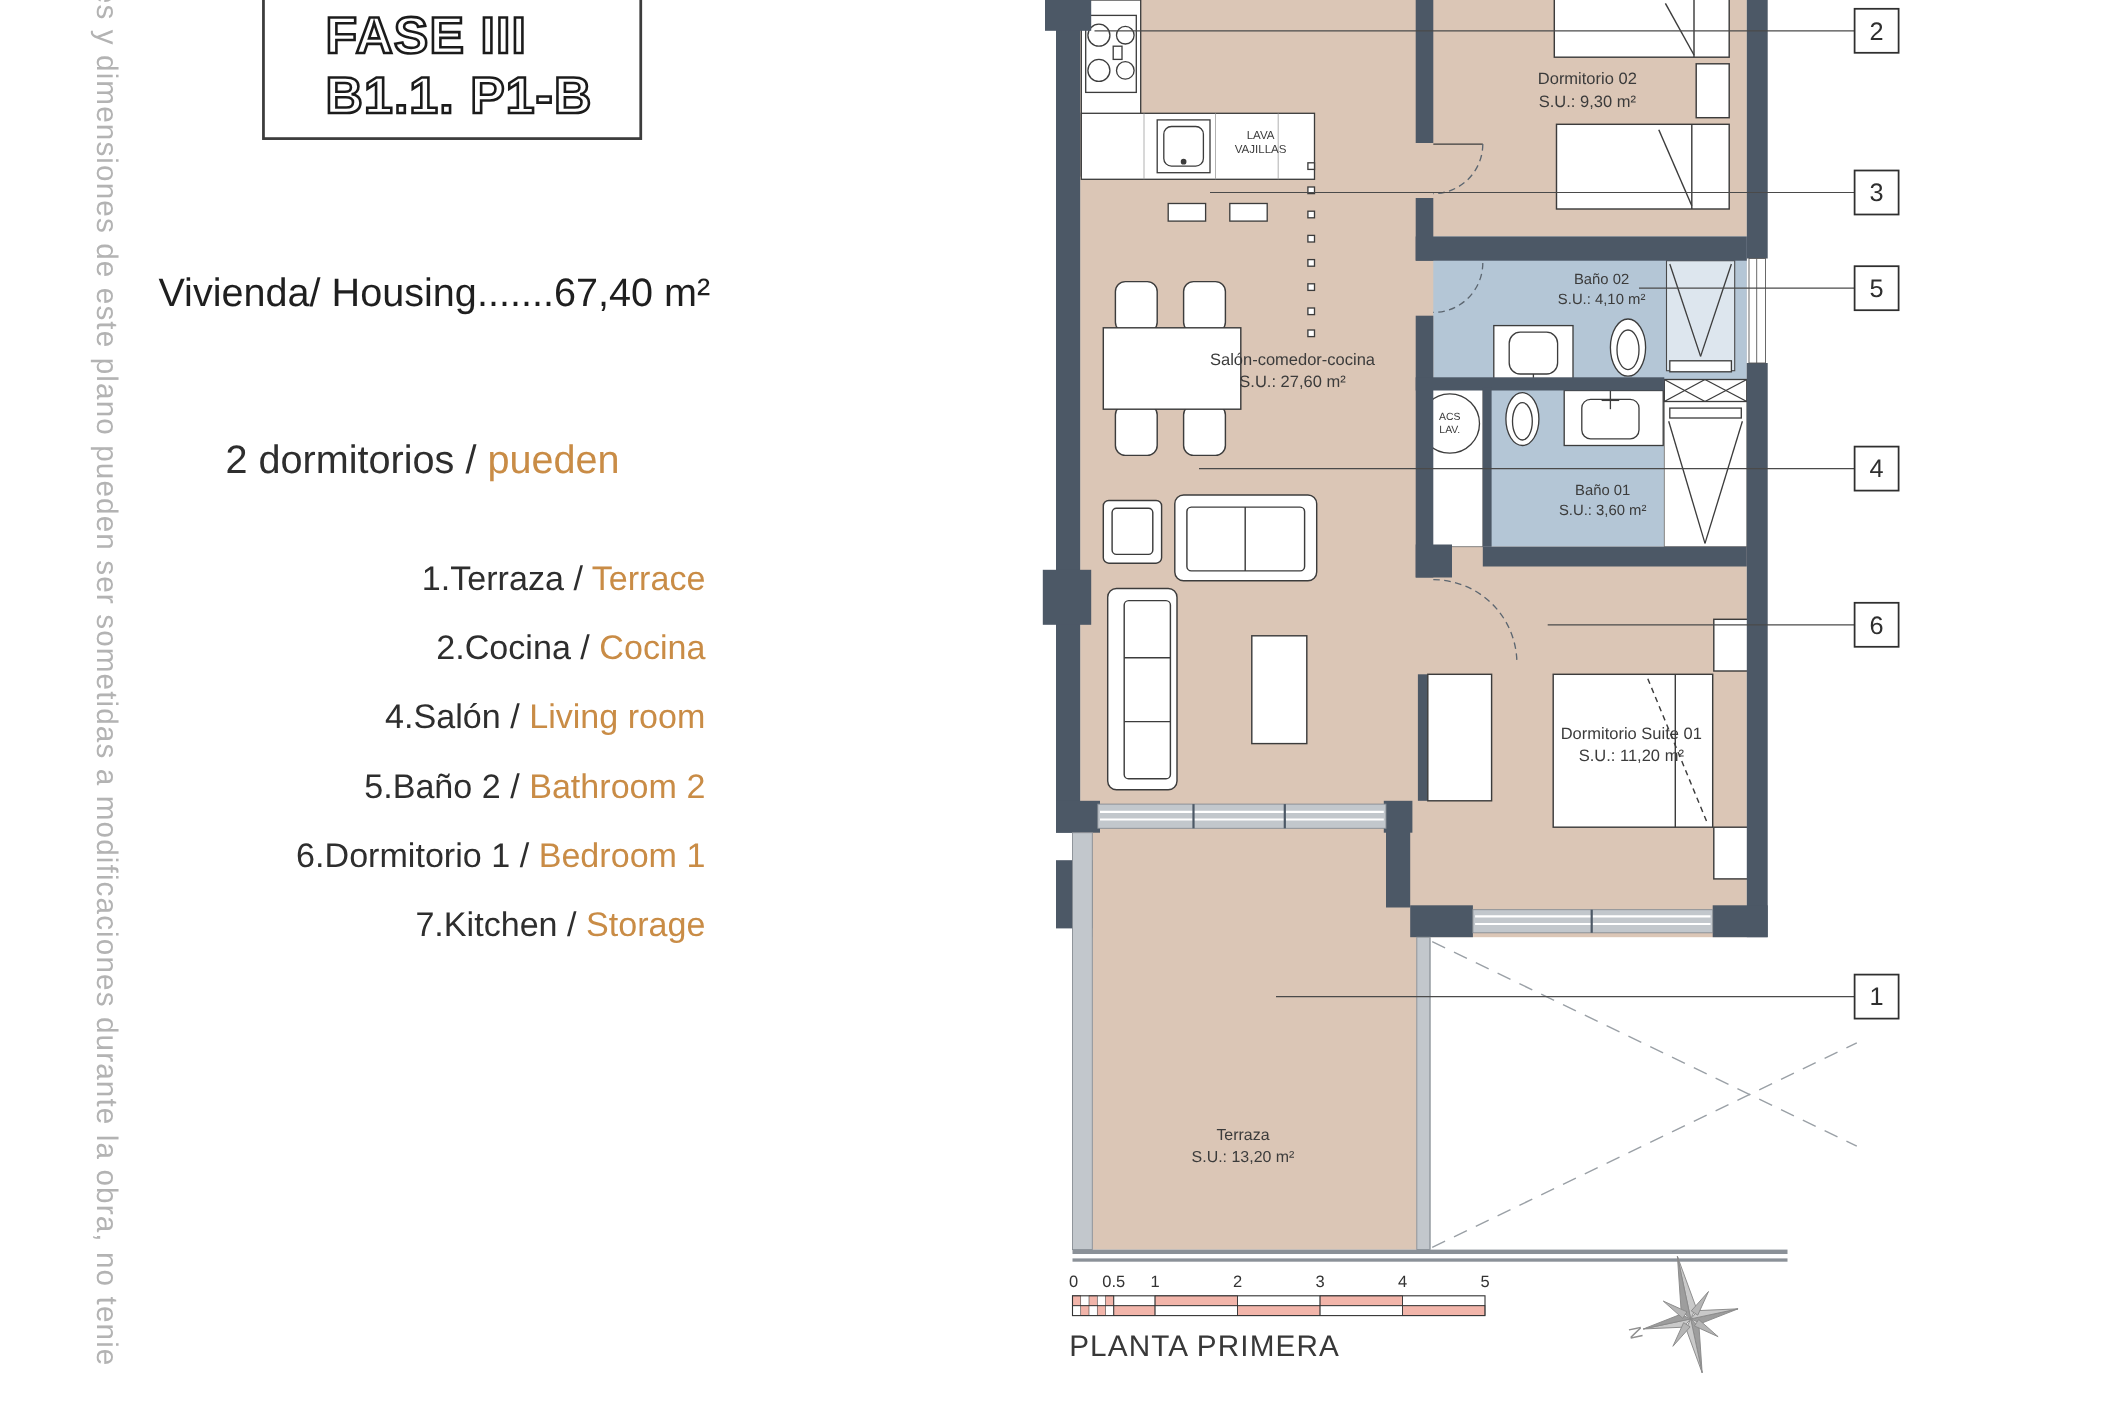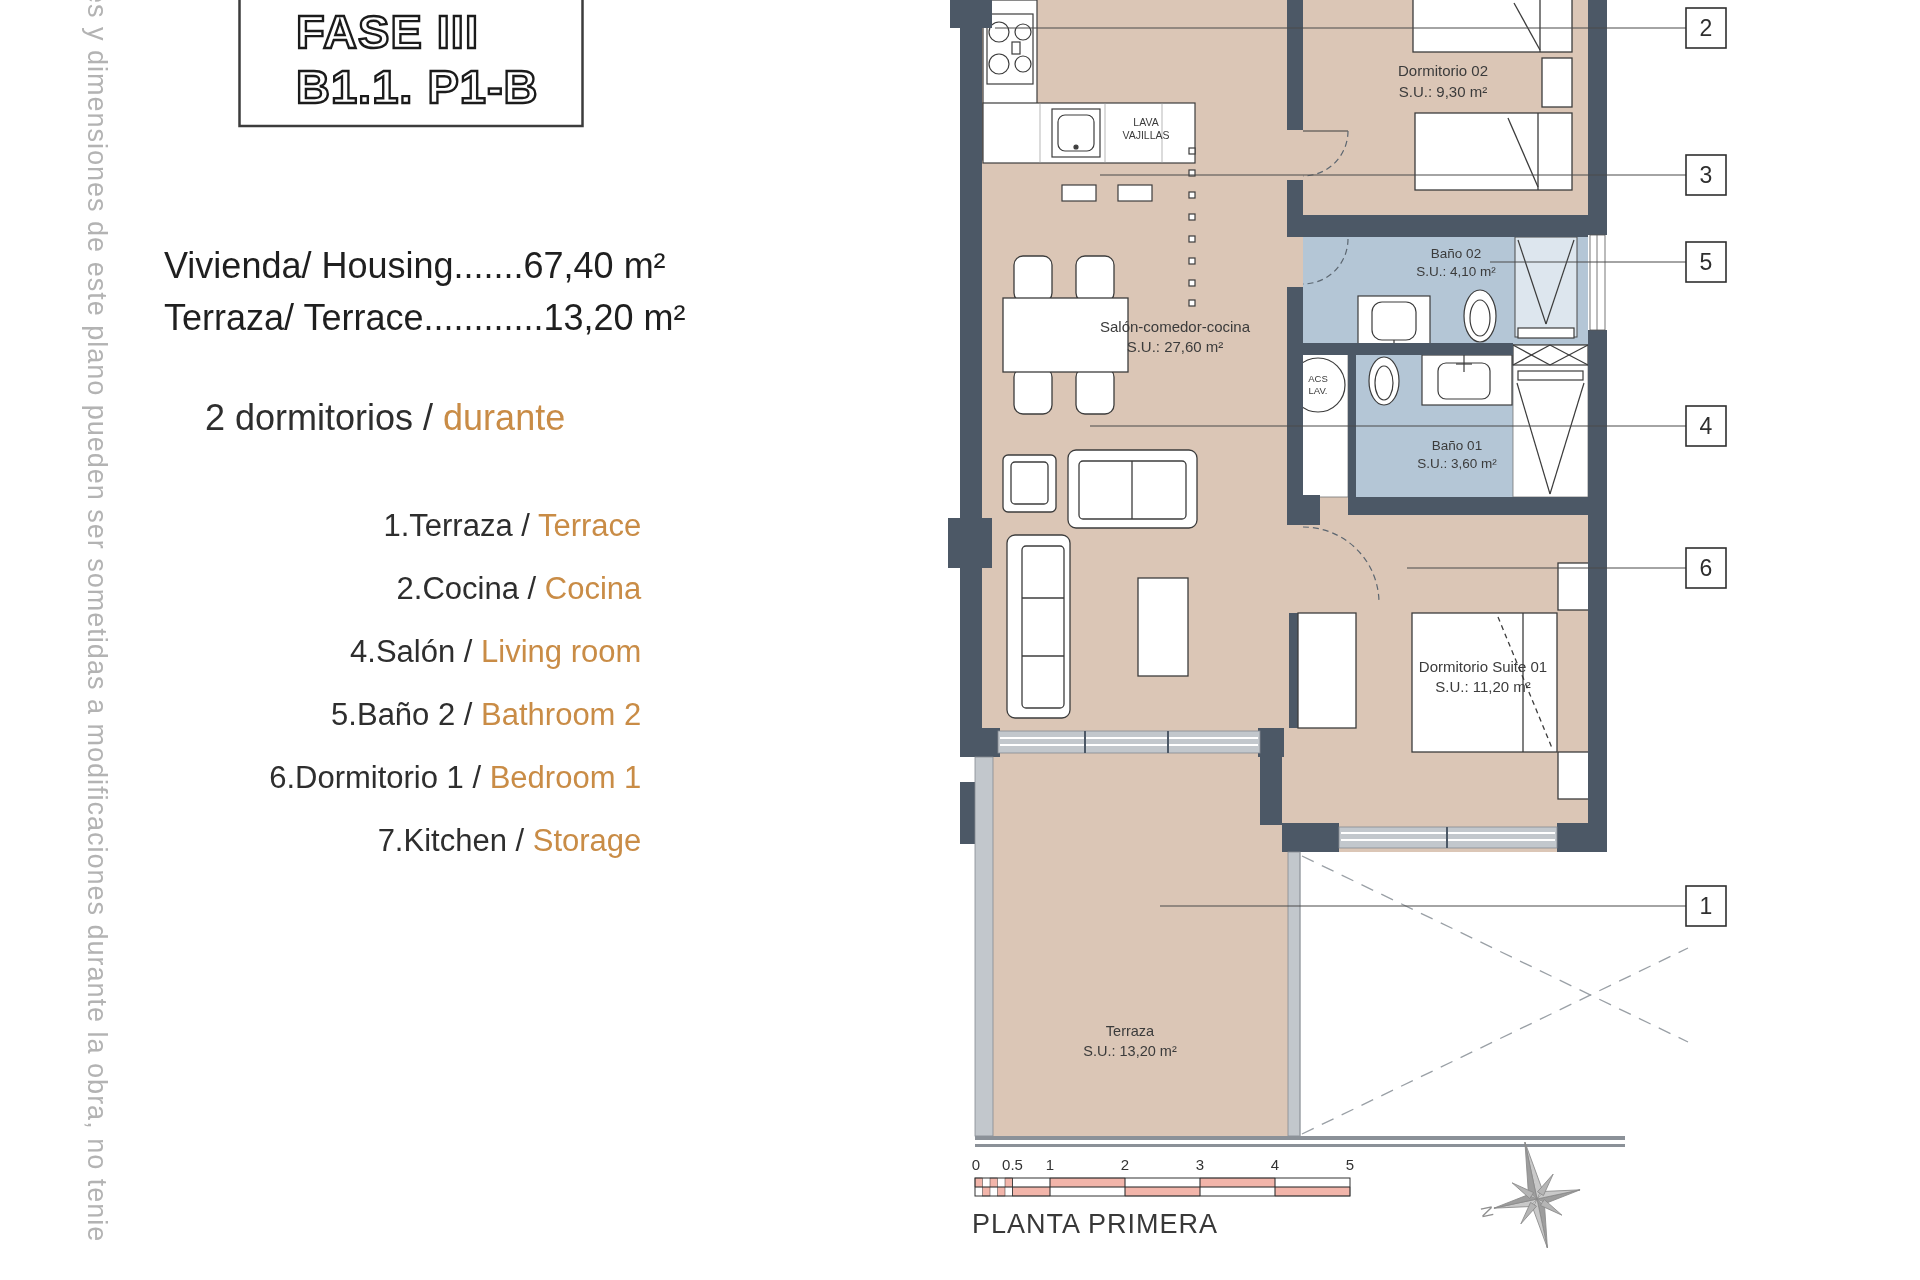--- a/index.html
+++ b/index.html
@@ -5,21 +5,21 @@
   html,body{margin:0;padding:0;background:#fff;}
   .canvas{position:relative;width:1920px;height:1280px;overflow:hidden;background:#ffffff;
           font-family:"Liberation Sans",sans-serif;}
   
   .vtext{position:absolute;left:66px;top:-12px;height:1310px;width:46px;
          writing-mode:vertical-rl;text-orientation:sideways;
          font-size:27px;letter-spacing:1px;color:#b3b3b3;white-space:nowrap;overflow:hidden;}
   
   .titlebox{position:absolute;left:238px;top:0px;}
   
-  .summary{position:absolute;left:164px;top:240px;font-size:36px;color:#1f1f1f;line-height:52px;white-space:nowrap;}
+  .summary{position:absolute;left:144px;top:240px;font-size:36px;color:#1f1f1f;line-height:52px;white-space:nowrap;}
   .bedline{position:absolute;left:205px;top:397px;font-size:36px;color:#2e2e2e;white-space:nowrap;}
   .accent{color:#c98c46;}
   
   .legend{position:absolute;left:243px;top:508px;font-size:31px;color:#2e2e2e;}
   .legend .item{height:36px;margin-bottom:27px;white-space:nowrap;text-align:right;}
   .legend .num{display:inline-block;width:52px;}
   
   .plansvg{position:absolute;left:940px;top:0px;}
   svg text{font-family:"Liberation Sans",sans-serif;}
 </style>
@@ -31,24 +31,23 @@
   <div class="vtext">es y dimensiones de este plano pueden ser sometidas a modificaciones durante la obra, no tenie</div>
 
   <svg class="titlebox" width="350" height="130" viewBox="0 0 350 130">
     <rect x="1.5" y="-8" width="343" height="134" fill="#ffffff" stroke="#3c3c3c" stroke-width="2.5"></rect>
     <text x="58" y="48" font-size="47" font-weight="bold" letter-spacing="1" fill="#ffffff" stroke="#1b1b1b" stroke-width="2.4">FASE III</text>
     <text x="58" y="103" font-size="47" font-weight="bold" letter-spacing="1" fill="#ffffff" stroke="#1b1b1b" stroke-width="2.4">B1.1. P1-B</text>
   </svg>
 
   <div class="summary">
     <div>Vivienda/ Housing.......67,40 m²</div>
-    <div>Terraza/ Terrace............13,20 m²</div>
   </div>
 
-  <div class="bedline"><span>2 dormitorios / </span><span class="accent">durante</span></div>
+  <div class="bedline"><span>2 dormitorios / </span><span class="accent">pueden</span></div>
 
   <div class="legend">
     <div class="item"><span class="num">1.</span><span>Terraza / </span><span class="accent">Terrace</span></div>
     <div class="item"><span class="num">2.</span><span>Cocina / </span><span class="accent">Cocina</span></div>
     <div class="item"><span class="num">4.</span><span>Salón / </span><span class="accent">Living room</span></div>
     <div class="item"><span class="num">5.</span><span>Baño 2 / </span><span class="accent">Bathroom 2</span></div>
     <div class="item"><span class="num">6.</span><span>Dormitorio 1 / </span><span class="accent">Bedroom 1</span></div>
     <div class="item"><span class="num">7.</span><span>Kitchen / </span><span class="accent">Storage</span></div>
   </div>
 

